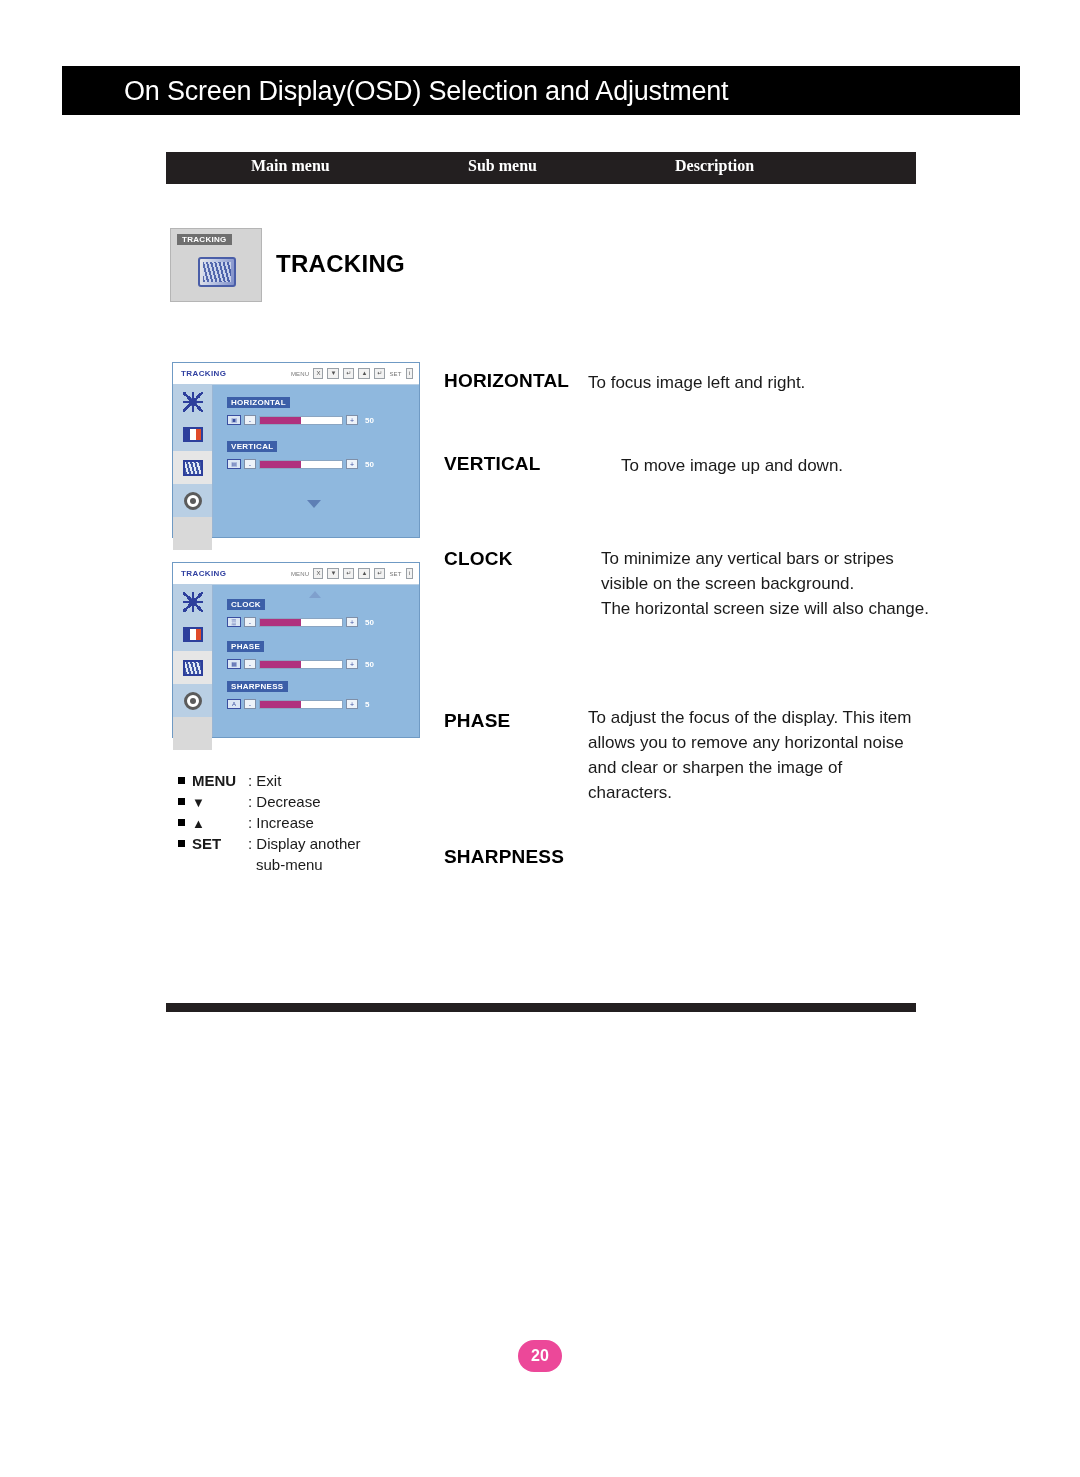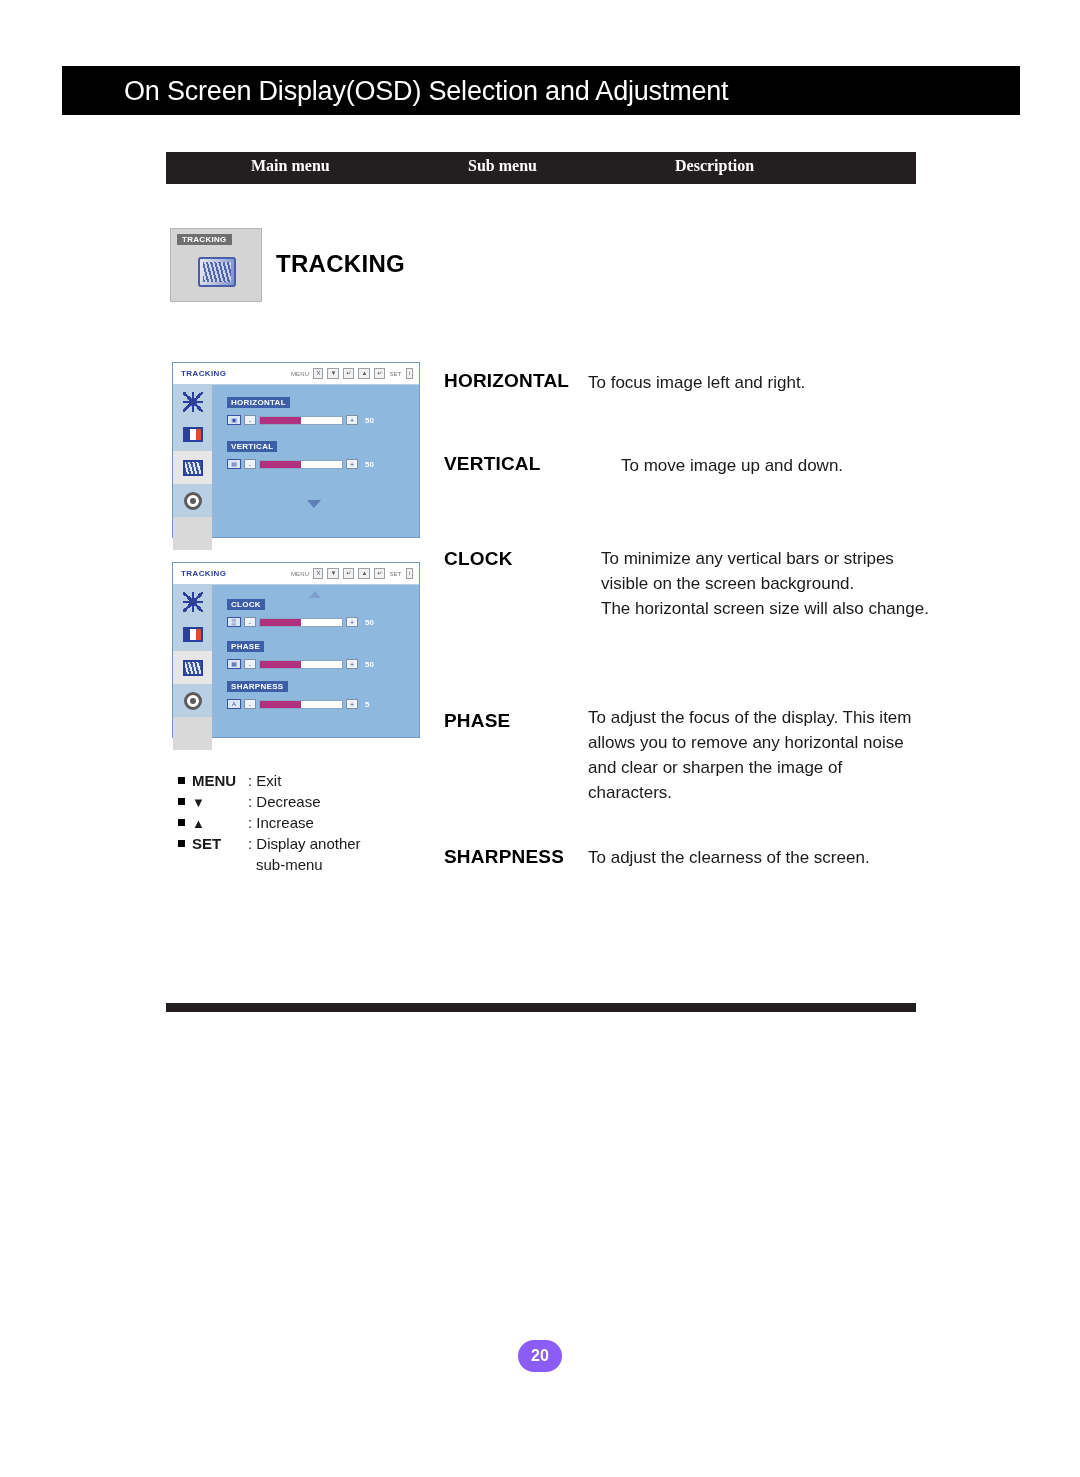--- a/index.html
+++ b/index.html
@@ -356,21 +356,21 @@
     width: 750px;
     height: 9px;
     background: #231f20;
   }
   .page-num {
     position: absolute;
     left: 518px;
     top: 1340px;
     width: 44px;
     height: 32px;
-    background: #8b5cf6;
+    background: #ec4899;
     border-radius: 16px;
     color: #ffffff;
     font-size: 16px;
     font-weight: bold;
     text-align: center;
     line-height: 32px;
   }
 </style>
 </head>
 <body>
@@ -534,18 +534,17 @@
   <div class="desc-text" style="left:588px; top:453px; width:330px;margin-left:33px;">To move image up and down.</div>
 
   <div class="sub-term" style="left:444px; top:548px;">CLOCK</div>
   <div class="desc-text" style="left:588px; top:546px; width:340px; white-space:pre-line;margin-left:13px;">To minimize any vertical bars or stripes visible on the screen background.
 The horizontal screen size will also change.</div>
 
   <div class="sub-term" style="left:444px; top:710px;">PHASE</div>
   <div class="desc-text" style="left:588px; top:705px; width:340px;">To adjust the focus of the display. This item allows you to remove any horizontal noise and clear or sharpen the image of characters.</div>
 
   <div class="sub-term" style="left:444px; top:846px;">SHARPNESS</div>
-  <div class="desc-text" style="left:588px; top:845px; width:340px;">To adjust the clearness of the screen.</div>
 
   <div class="footer-rule"></div>
   <div class="page-num">20</div>
 
 </div>
 
 </body></html>

